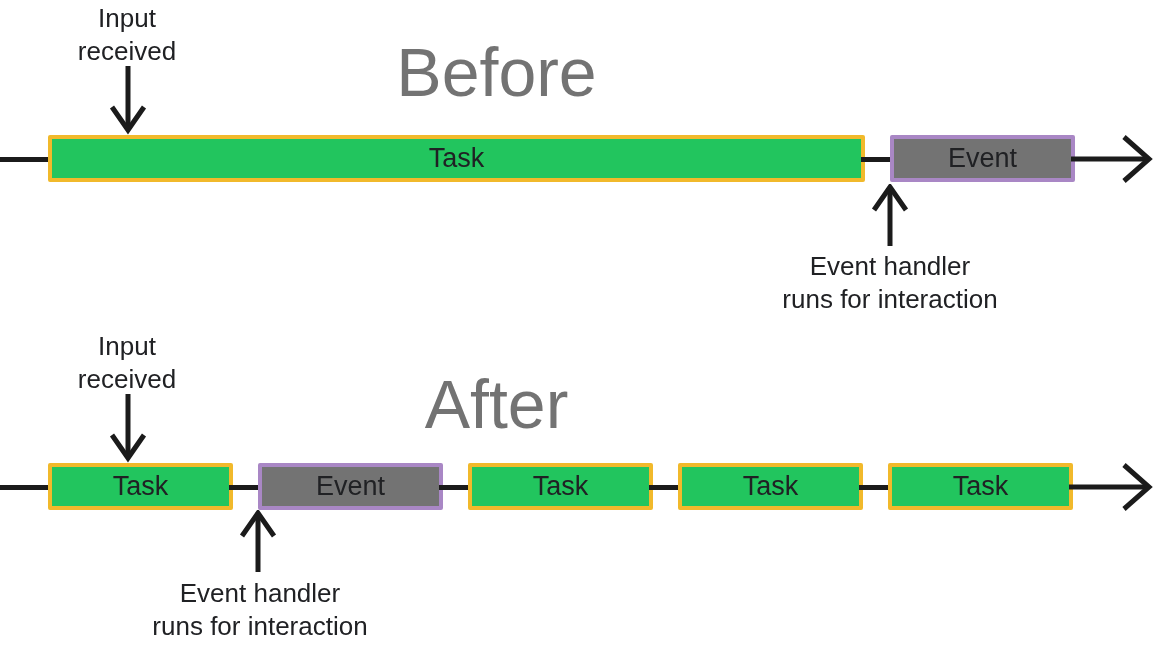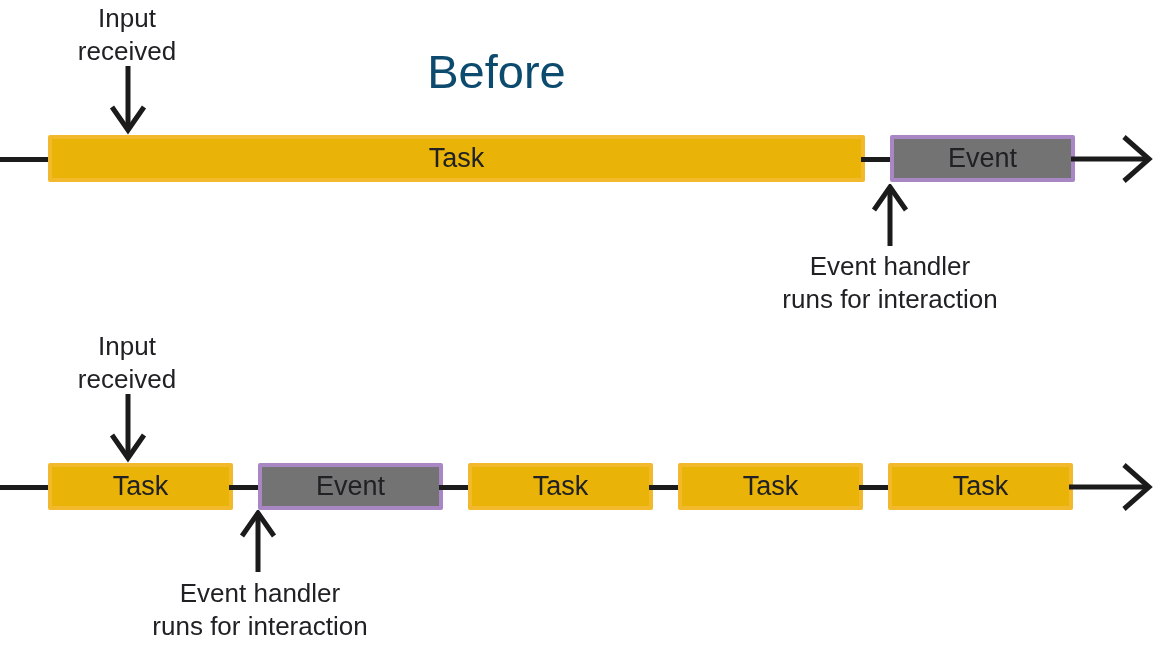--- a/index.html
+++ b/index.html
@@ -15,24 +15,24 @@
     font-family: "Liberation Sans", "DejaVu Sans", sans-serif;
     color: #202124;
     overflow: hidden;
   }
   .abs { position: absolute; }
 
   .section-title {
     left: 0;
     width: 993px;
     text-align: center;
-    font-size: 47px;
+    font-size: 68px;
     line-height: 68px;
     font-weight: 500;
-    color: #0c4a6e;
+    color: #737373;
     letter-spacing: 0px;
   }
 
   .annotation {
     width: 300px;
     text-align: center;
     font-size: 26px;
     line-height: 33px;
     color: #202124;
     white-space: pre-line;
@@ -48,21 +48,21 @@
     box-sizing: border-box;
     border: 4px solid;
     border-radius: 2px;
     display: flex;
     align-items: center;
     justify-content: center;
     font-size: 27px;
     color: #202124;
   }
   .block-task {
-    background: #eab308;
+    background: #22c55e;
     border-color: #F1B92B;
   }
   .block-event {
     background: #737373;
     border-color: #A987C5;
   }
 
   svg.arrow { display: block; }
   svg.arrow path, svg.arrow line, svg.arrow polyline {
     stroke: #1b1b1b;
@@ -103,20 +103,21 @@
   </svg>
 
   <svg class="abs arrow" style="left:870px; top:184px;" width="40" height="62" viewBox="0 0 40 62">
     <line x1="20" y1="62" x2="20" y2="5"></line>
     <polyline points="4,26 20,3 36,26"></polyline>
   </svg>
 
   <div class="abs annotation" style="left:740px; top:250px;">Event handler
 runs for interaction</div>
 
+  <div class="abs section-title" style="top:370px;">After</div>
 
   <div class="abs annotation" style="left:-23px; top:330px; width:300px;">Input
 received</div>
 
   <svg class="abs arrow" style="left:108px; top:394px;" width="40" height="72" viewBox="0 0 40 72">
     <line x1="20" y1="0" x2="20" y2="62"></line>
     <polyline points="4,41 20,64 36,41"></polyline>
   </svg>
 
   <div class="abs timeline-stub" style="left:0px; top:485px; width:52px;"></div>

